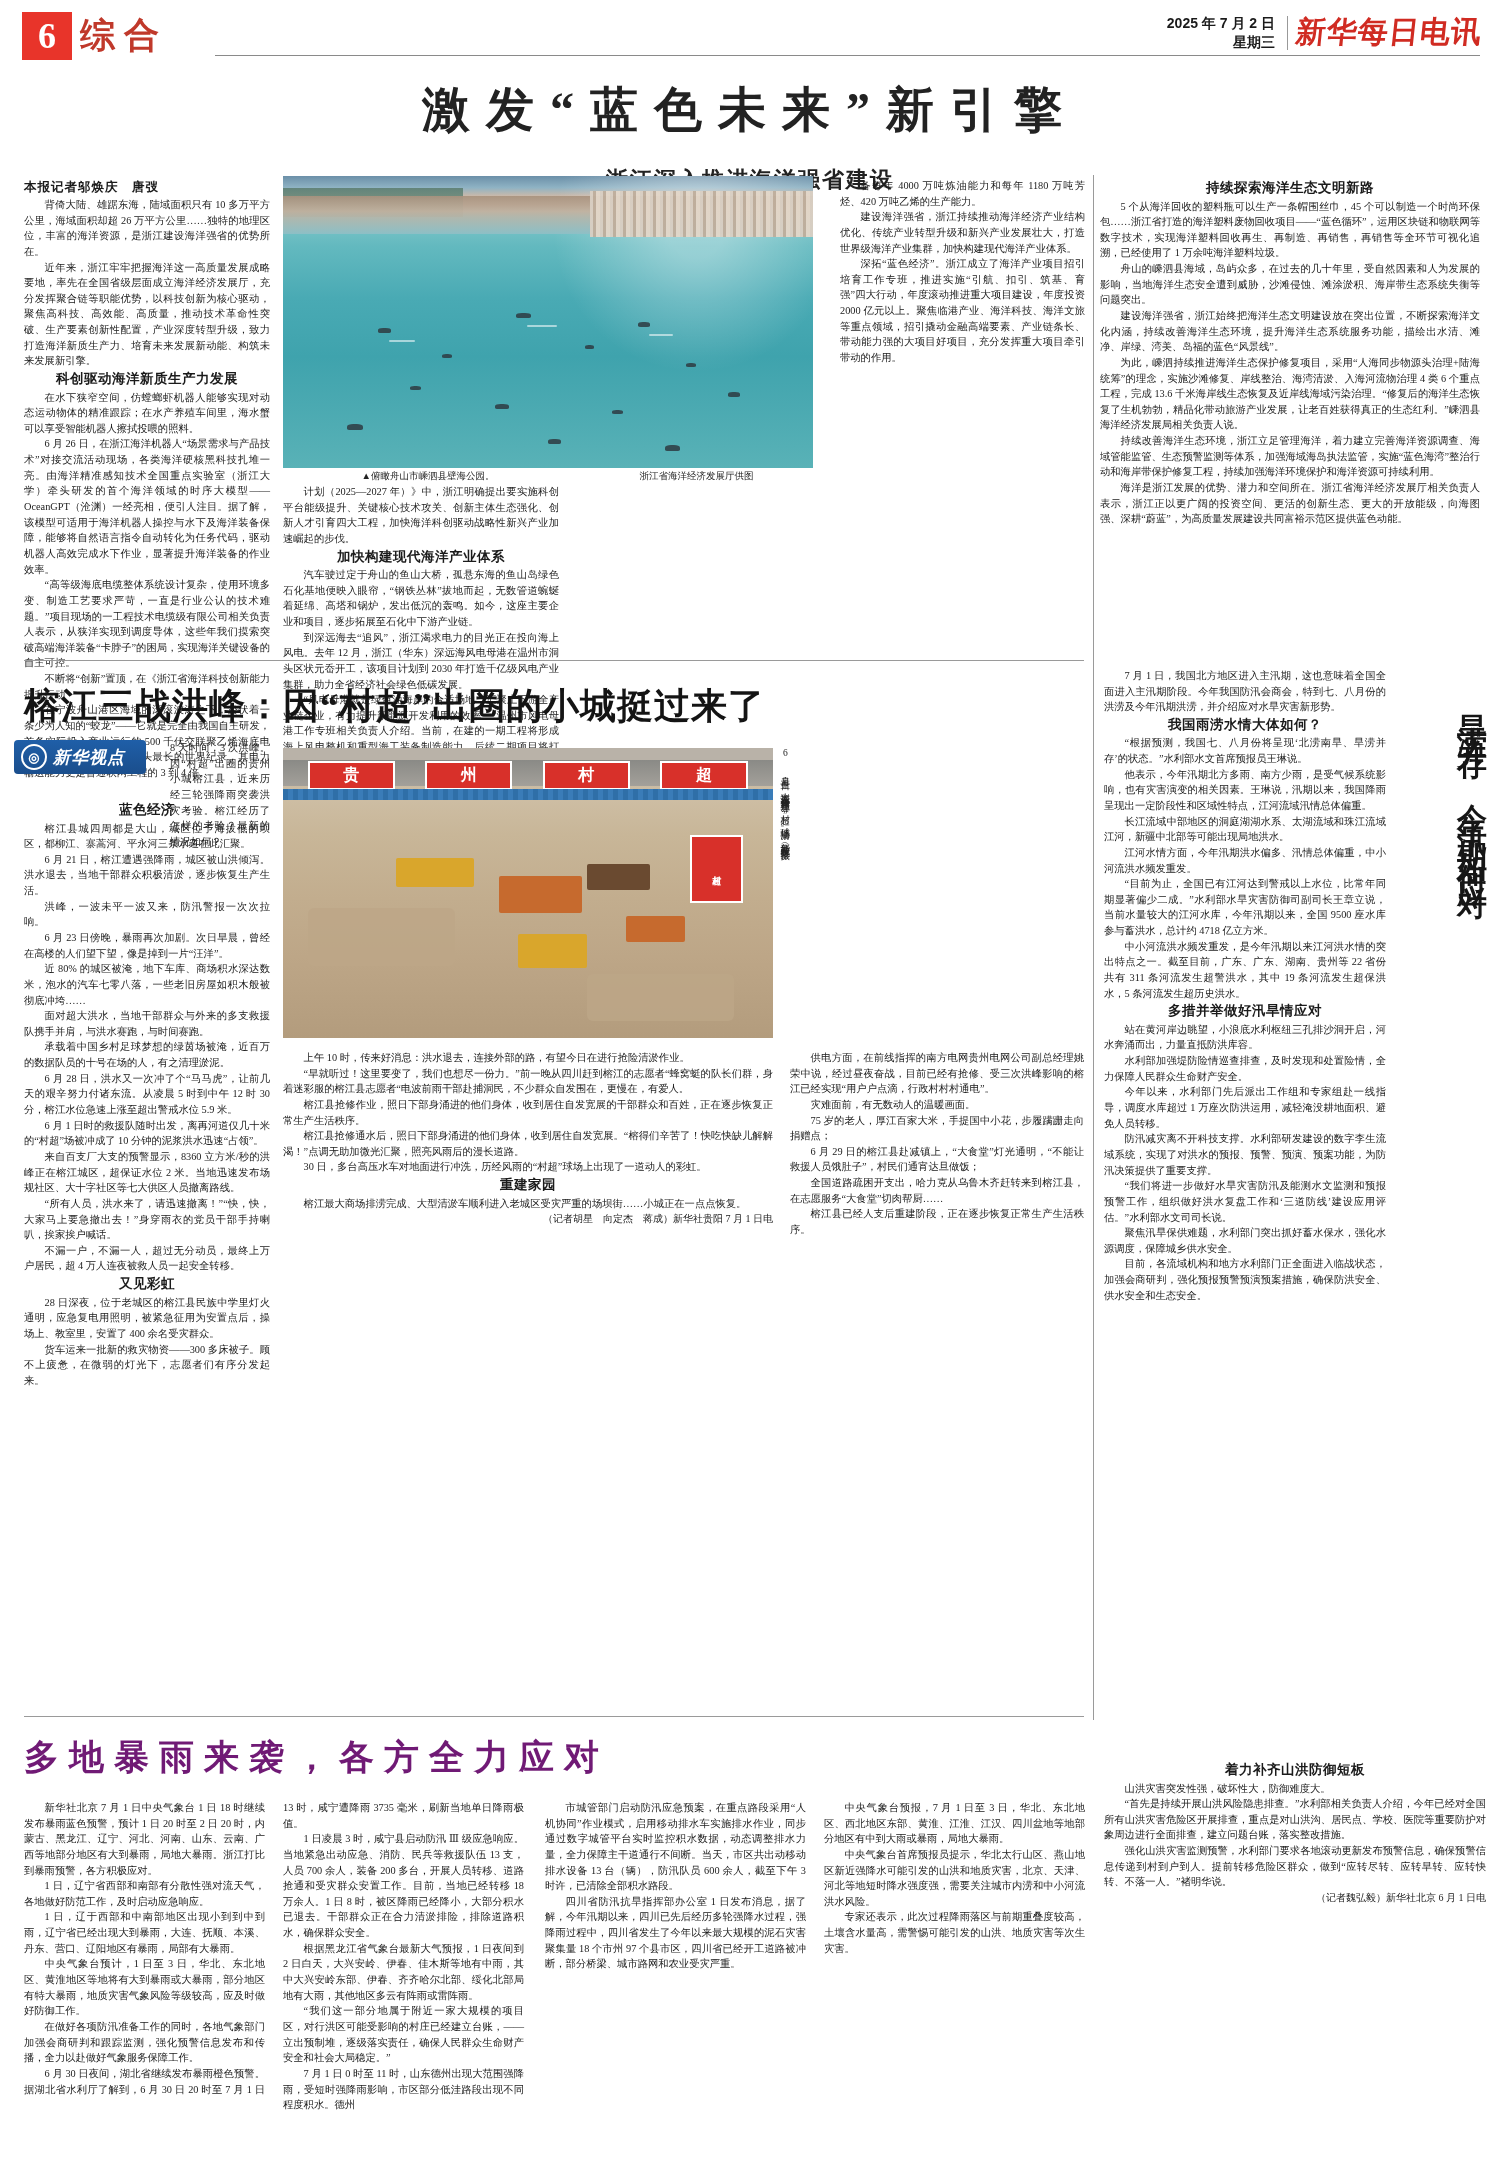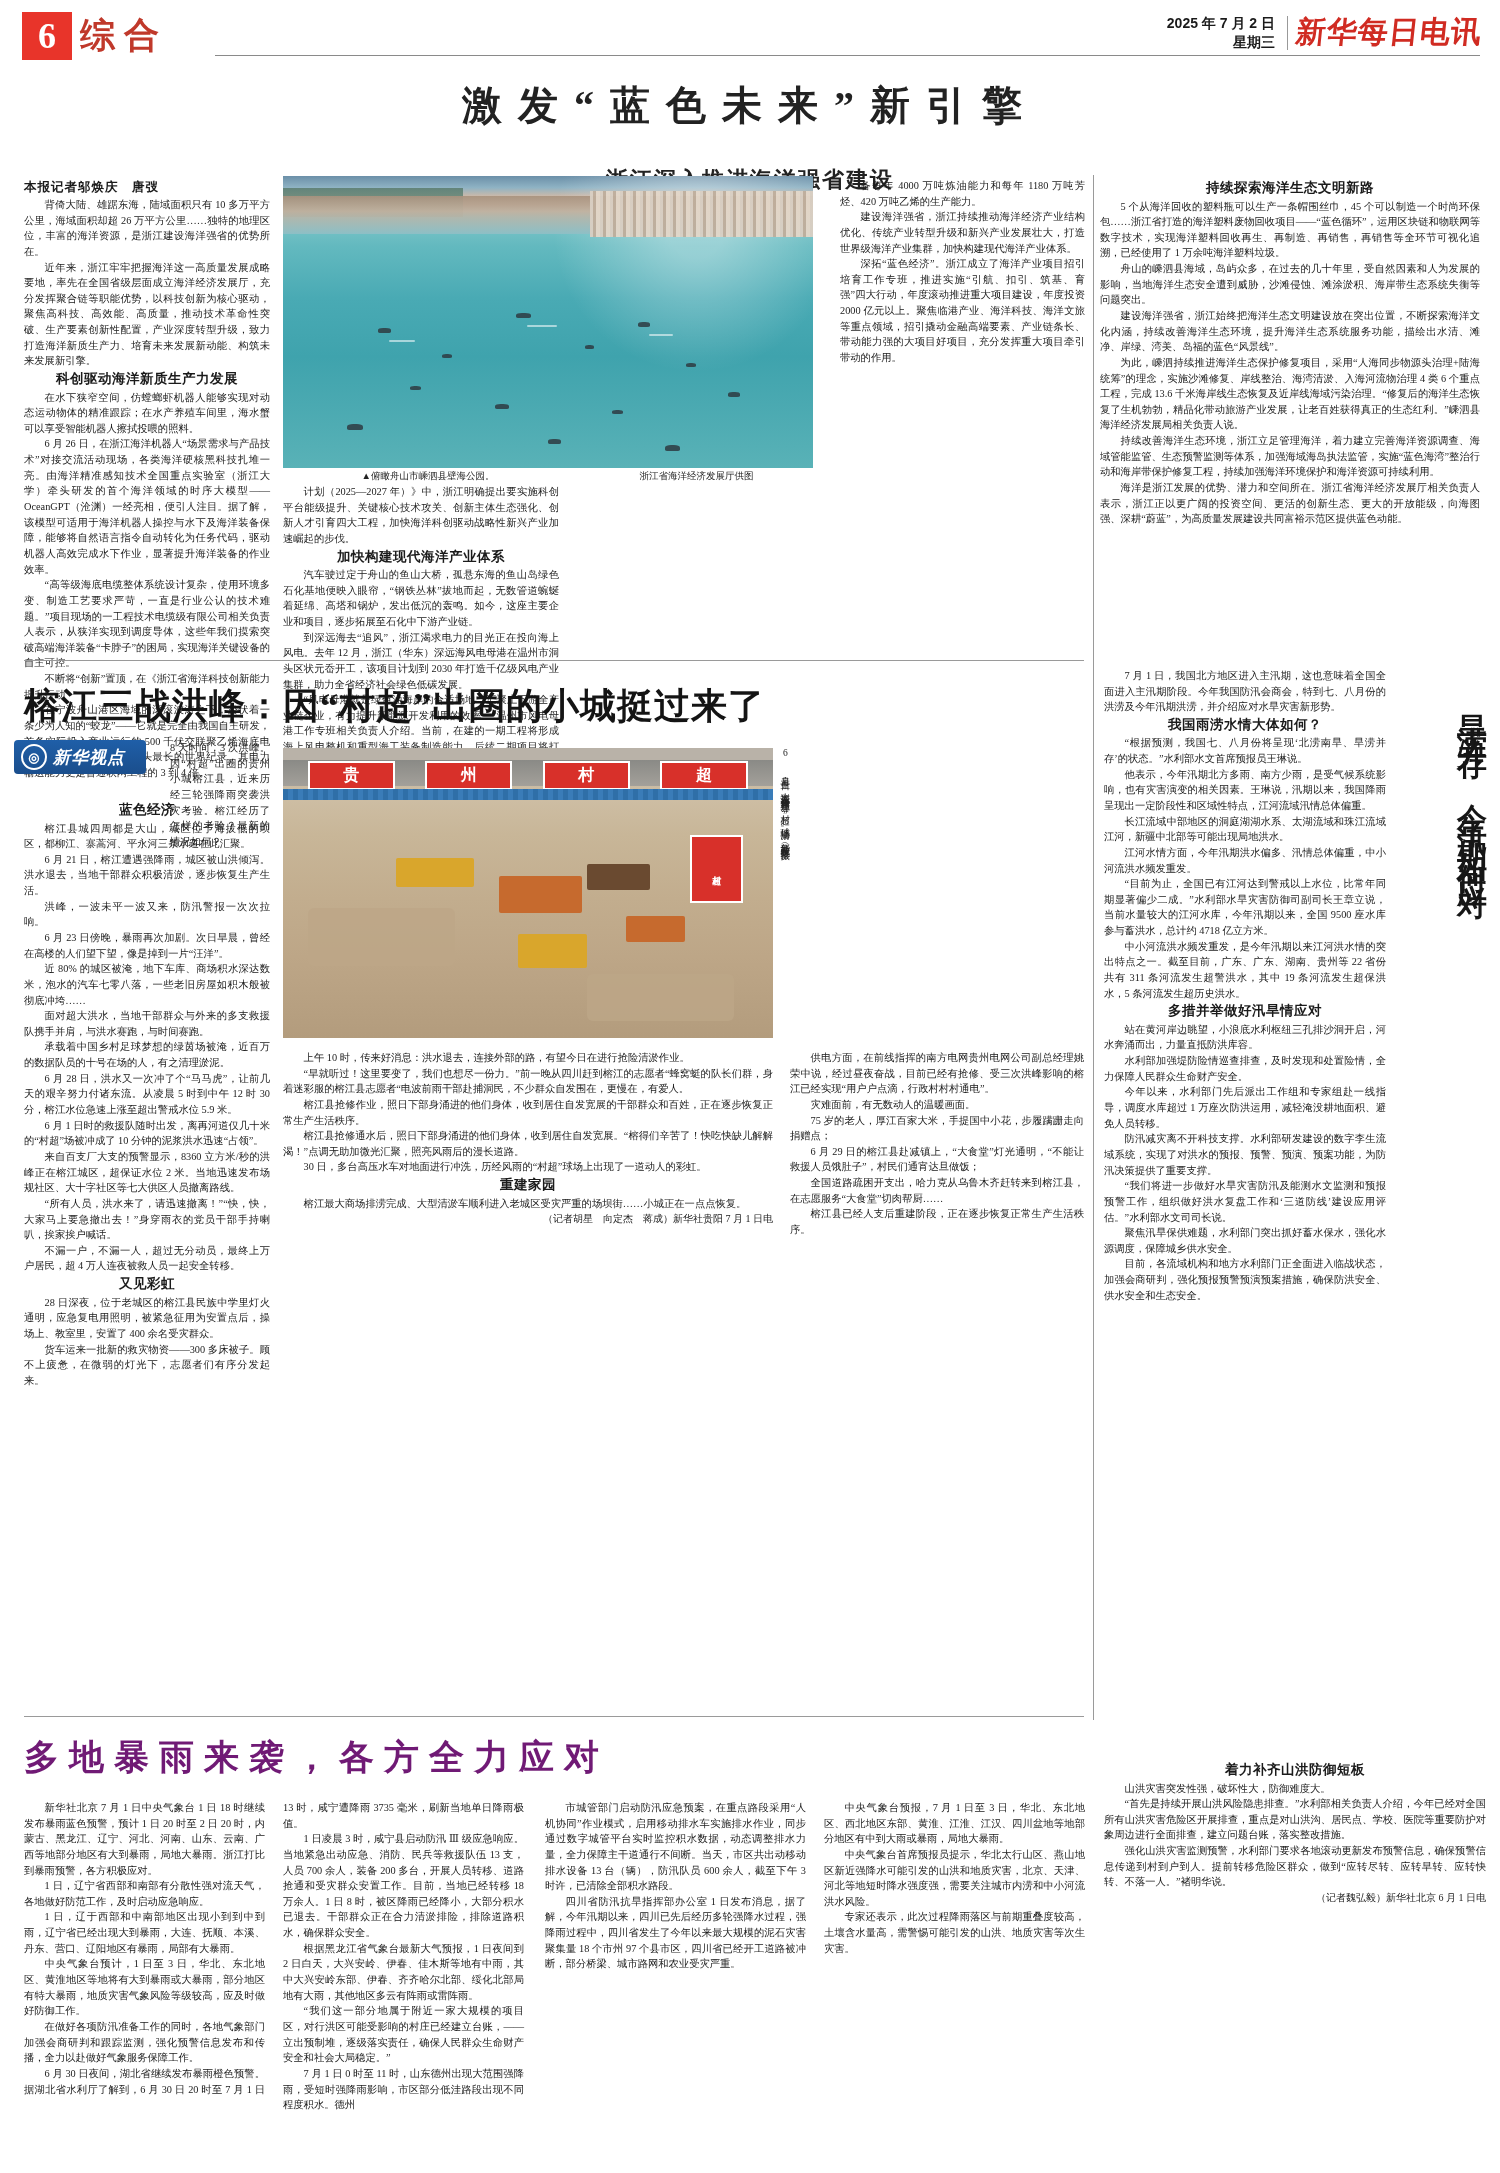--- a/index.html
+++ b/index.html
@@ -23,21 +23,21 @@
   .masthead-rule{position:absolute;left:215px;top:55px;width:1265px;height:1px;background:#8a8a8a;}
   .date-block{position:absolute;right:225px;top:14px;text-align:right;line-height:1.35;
          font-family:"Liberation Sans",sans-serif;font-size:14px;font-weight:bold;color:#1a1a1a;}
   .date-sep{position:absolute;right:212px;top:16px;width:1px;height:34px;background:#999;}
   .nameplate{position:absolute;right:18px;top:12px;font-size:30px;font-weight:bold;color:#d02b22;
          font-family:"Liberation Serif",serif;letter-spacing:1px;
          transform:skewX(-6deg);white-space:nowrap;}
 
   
   .main-title{position:absolute;left:150px;top:78px;width:1200px;text-align:center;
-       font-size:40px;font-weight:bold;letter-spacing:16px;color:#222;
+       font-size:48px;font-weight:bold;letter-spacing:16px;color:#222;
        font-family:"Liberation Serif",serif;}
   .main-sub{position:absolute;left:150px;top:144px;width:1200px;text-align:center;
        font-size:22px;font-weight:bold;letter-spacing:2px;color:#222;
        font-family:"Liberation Sans",sans-serif;margin-top:21px;}
 
   
   .col{position:absolute;}
   .body-txt{font-size:10.3px;line-height:1.52;text-align:justify;text-justify:inter-ideograph;
       color:#1b1b1b;font-family:"Liberation Serif","DejaVu Serif",serif;}
   .body-txt p{margin:0 0 0 0;text-indent:2em;}

